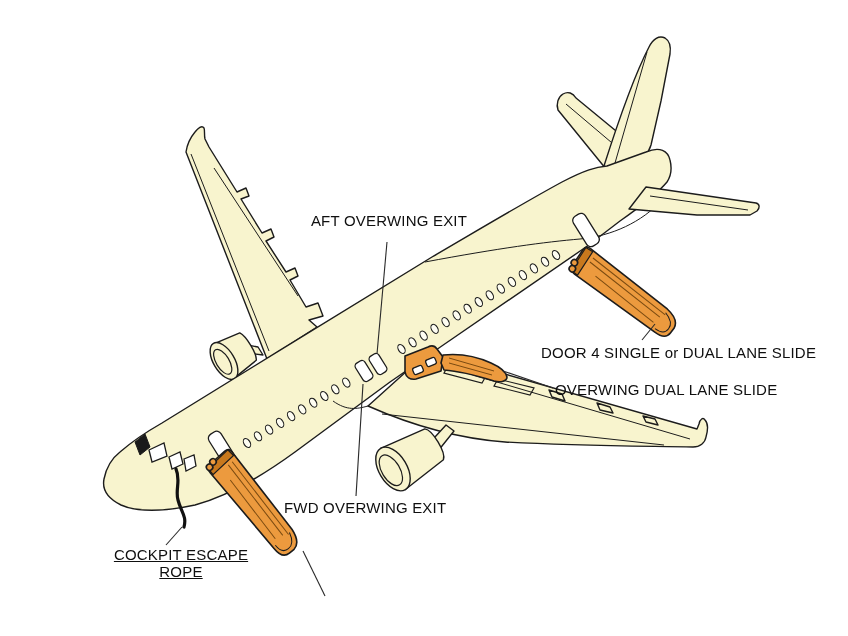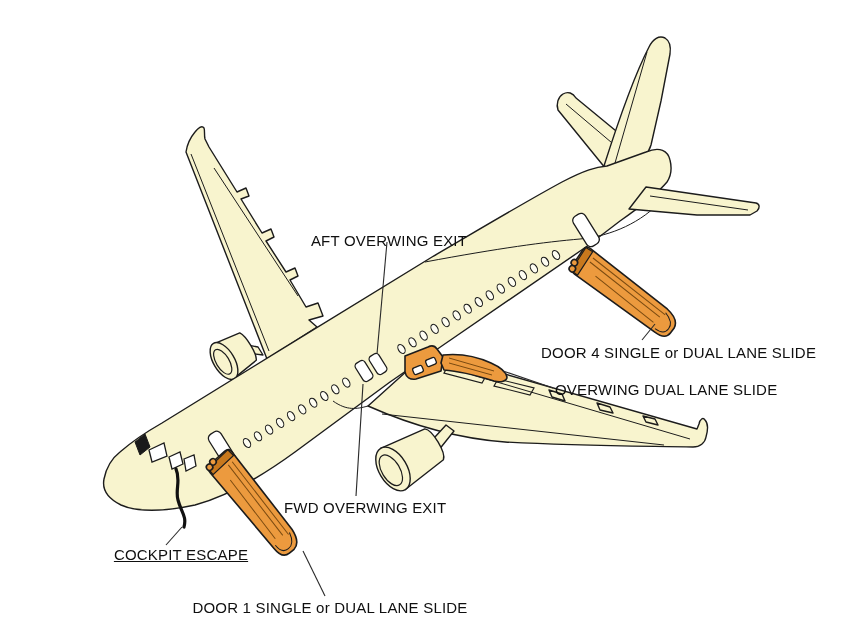--- a/index.html
+++ b/index.html
@@ -173,22 +173,22 @@
   <g>
     <path class="leader" d="M387,242 L377,354"></path>
     <path class="leader" d="M655,324 L642,340"></path>
     <path class="leader" d="M503,371 L553,388"></path>
     <path class="leader" d="M363,384 L356,496"></path>
     <path class="leader" d="M182,527 L166,545"></path>
     <path class="leader" d="M303,551 L325,596"></path>
   </g>
 </svg>
 
-<div class="lbl center" style="left:389px;top:232px;">AFT OVERWING EXIT</div>
+<div class="lbl center" style="left:389px;top:212px;">AFT OVERWING EXIT</div>
 <div class="lbl" style="left:541px;top:344px;">DOOR 4 SINGLE or DUAL LANE SLIDE</div>
 <div class="lbl" style="left:284px;top:499px;">FWD OVERWING EXIT</div>
 <div class="lbl" style="left:555px;top:381px;">OVERWING DUAL LANE SLIDE</div>
 <div class="lbl center" style="left:181px;top:546px;text-decoration:underline;">
   <div>COCKPIT ESCAPE</div>
+  <div>ROPE</div>
 </div>
-<div class="lbl center" style="left:330px;top:599px;">DOOR 1 SINGLE or DUAL LANE SLIDE</div>
 
 </div>
 
 </body></html>

